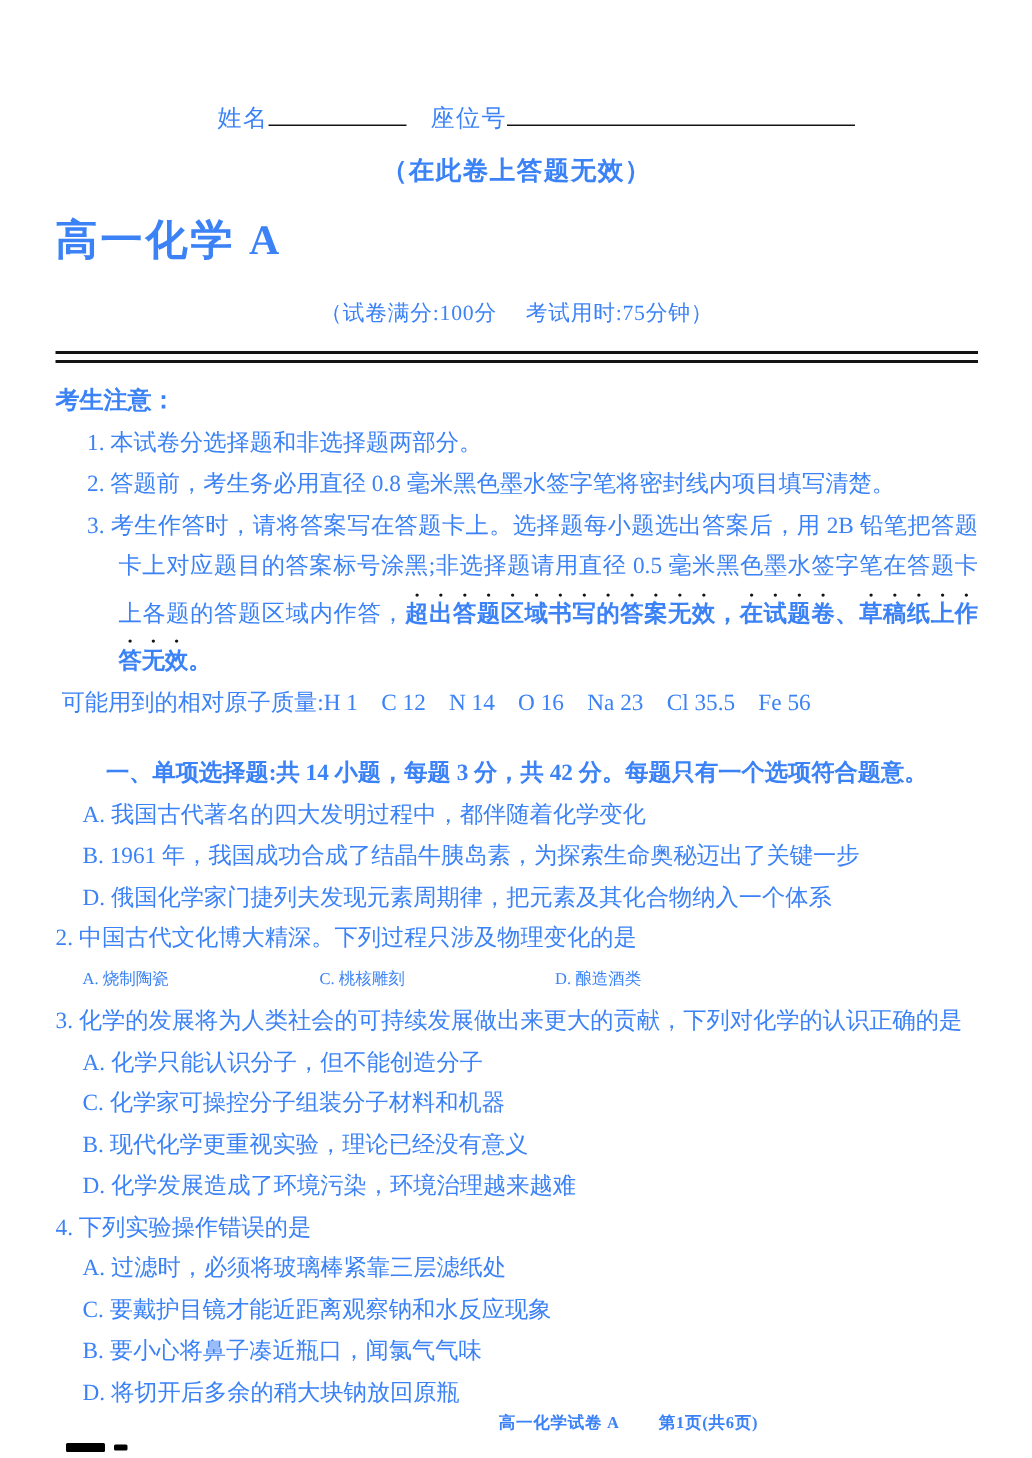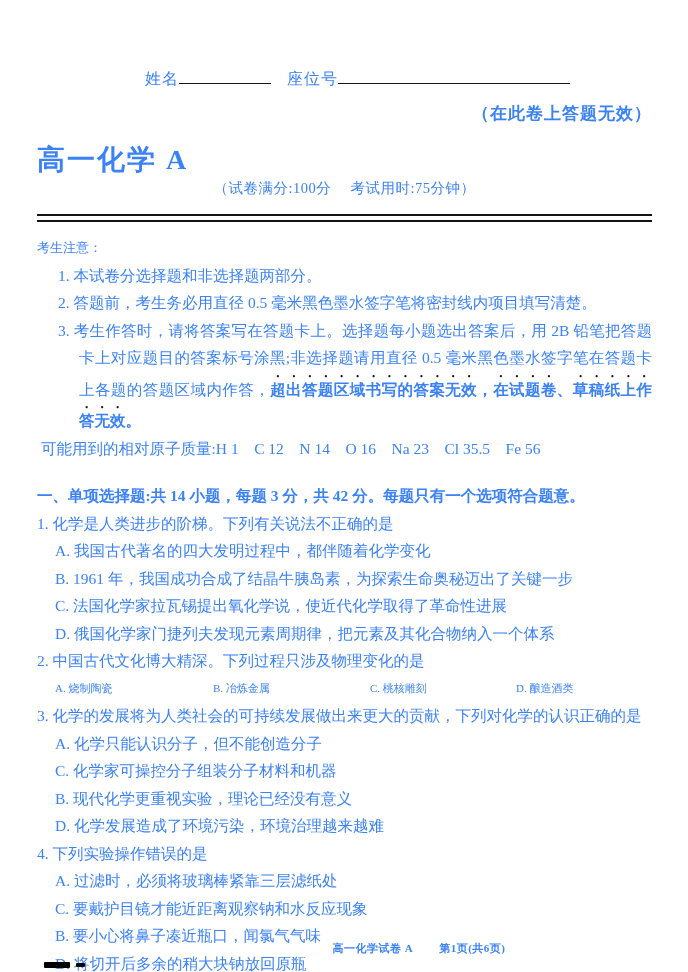--- a/index.html
+++ b/index.html
@@ -10,37 +10,37 @@
     font-family:"Liberation Serif","DejaVu Serif",serif;
     color:#3b82f6;
     box-sizing:border-box;
     padding:69px 36px 0 37px;
     overflow:hidden;
   }
   .name-row{margin-left:108px;font-size:16px;letter-spacing:1px;}
   .uline{display:inline-block;border-bottom:1.2px solid #141414;height:14px;vertical-align:baseline;}
   .uline-name{width:92px;margin-right:16px;}
   .uline-seat{width:232px;}
-  .invalid{margin-top:12px;text-align:right;font-size:17px;font-weight:bold;letter-spacing:1px;}
+  .invalid{margin-top:12px;text-align:center;font-size:17px;font-weight:bold;letter-spacing:1px;}
   .title{margin:16px 0 0 0;font-size:28px;font-weight:bold;letter-spacing:2px;}
-  .meta{text-align:center;font-size:14.5px;letter-spacing:0.5px;}
+  .meta{margin-top:20px;text-align:center;font-size:14.5px;letter-spacing:0.5px;}
   .double-rule{margin-top:16px;height:4px;border-top:2.5px solid #141414;border-bottom:2.5px solid #141414;}
   .notice{margin-top:12px;font-size:15.5px;line-height:27.5px;}
-  .notice-head{font-weight:normal;font-size:13px;}
+  .notice-head{font-weight:bold;font-size:16px;}
   .notice p{margin:0;text-align:justify;}
   .notice-item{margin-left:42px !important;text-indent:-21px;}
   .em-dots{
     font-weight:bold;
     -webkit-text-emphasis:filled dot #141414;
     text-emphasis:filled dot #141414;
     -webkit-text-emphasis-position:over right;
     text-emphasis-position:over right;
   }
   .masses{margin-left:4px !important;}
-  .section-head{margin-top:20px;font-weight:bold;font-size:15.5px;line-height:27.5px;}
+  .section-head{margin-top:20px;font-weight:bold;font-size:15.5px;line-height:27.5px;text-align:center;}
   .question p{margin:0;font-size:15.5px;line-height:27.5px;text-align:justify;}
   .question .opt{margin-left:18px;}
   .opt-row{
     margin-left:18px;font-size:11px;line-height:27.5px;
     display:grid;grid-template-columns:158px 157px 146px auto;
   }
   .footer{
     position:absolute;left:0;right:0;bottom:16px;
     font-size:11px;font-weight:bold;
     text-align:center;padding-left:150px;
@@ -64,40 +64,37 @@
 
   <div class="title">高一化学 A</div>
 
   <div class="meta">（试卷满分:100分　 考试用时:75分钟）</div>
 
   <div class="double-rule"></div>
 
   <div class="notice">
     <div class="notice-head">考生注意：</div>
     <p class="notice-item">1. 本试卷分选择题和非选择题两部分。</p>
-    <p class="notice-item">2. 答题前，考生务必用直径 0.5 毫米黑色墨水签字笔将密封线内项目填写清楚。</p>
+    <p class="notice-item">2. 答题前，考生务必用直径 0.8 毫米黑色墨水签字笔将密封线内项目填写清楚。</p>
     <p class="notice-item"><span>3. 考生作答时，请将答案写在答题卡上。选择题每小题选出答案后，用 2B 铅笔把答题卡上对应题目的答案标号涂黑;非选择题请用直径 0.5 毫米黑色墨水签字笔在答题卡上各题的答题区域内作答，</span><span class="em-dots">超出答题区域书写的答案无效，在试题卷、草稿纸上作答无效。</span></p>
     <p class="masses">可能用到的相对原子质量:H 1　C 12　N 14　O 16　Na 23　Cl 35.5　Fe 56</p>
   </div>
 
   <div class="section-head">一、单项选择题:共 14 小题，每题 3 分，共 42 分。每题只有一个选项符合题意。</div>
 
   <div class="question">
-    <p class="stem">1. 化学是人类进步的阶梯。下列有关说法不正确的是</p>
     <p class="opt">A. 我国古代著名的四大发明过程中，都伴随着化学变化</p>
     <p class="opt">B. 1961 年，我国成功合成了结晶牛胰岛素，为探索生命奥秘迈出了关键一步</p>
-    <p class="opt">C. 法国化学家拉瓦锡提出氧化学说，使近代化学取得了革命性进展</p>
     <p class="opt">D. 俄国化学家门捷列夫发现元素周期律，把元素及其化合物纳入一个体系</p>
   </div>
 
   <div class="question">
     <p class="stem">2. 中国古代文化博大精深。下列过程只涉及物理变化的是</p>
     <div class="opt-row">
       <span>A. 烧制陶瓷</span>
-      <span>B. 冶炼金属</span>
       <span>C. 桃核雕刻</span>
       <span>D. 酿造酒类</span>
     </div>
   </div>
 
   <div class="question">
     <p class="stem">3. 化学的发展将为人类社会的可持续发展做出来更大的贡献，下列对化学的认识正确的是</p>
     <p class="opt">A. 化学只能认识分子，但不能创造分子</p>
     <p class="opt">C. 化学家可操控分子组装分子材料和机器</p>
     <p class="opt">B. 现代化学更重视实验，理论已经没有意义</p>

